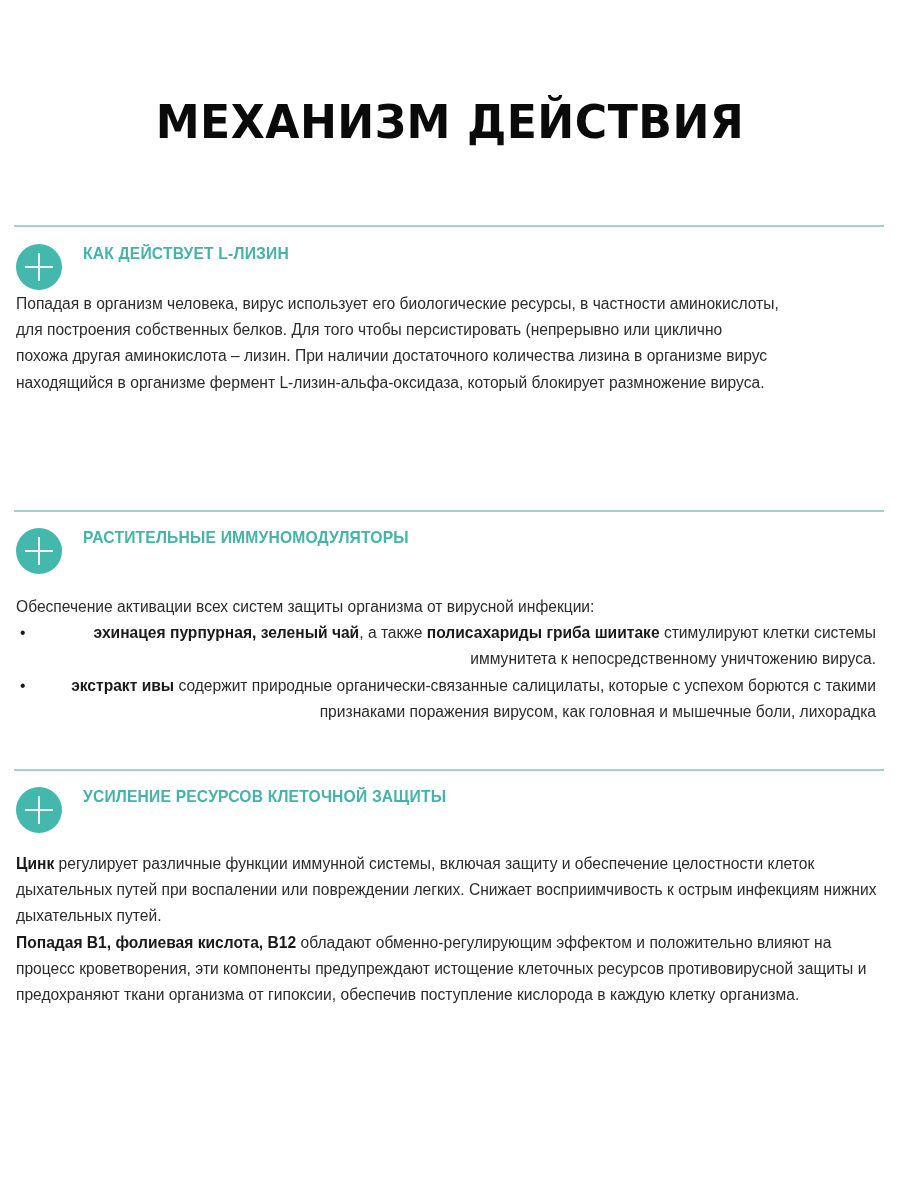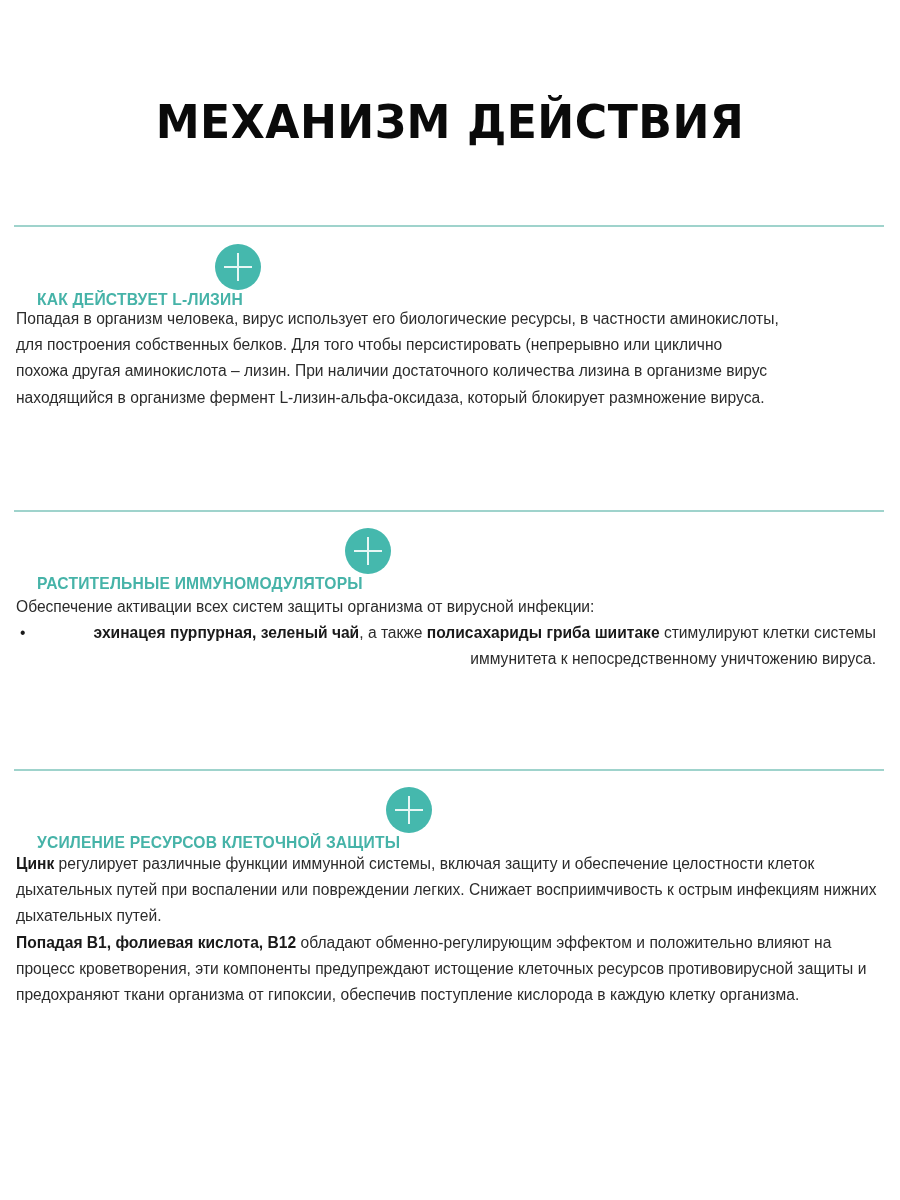--- a/index.html
+++ b/index.html
@@ -11,21 +11,21 @@
       position: absolute; left: 0; top: 95px; width: 900px; text-align: center;
       font-family: "DejaVu Sans", sans-serif; font-weight: bold;
       font-size: 46px; letter-spacing: 0.5px; color: #0a0a0a;
       transform: scaleX(0.96);
     }
     .divider {
       position: absolute; left: 14px; width: 870px; height: 2px;
       background: #9fd3cc;
     }
     .sec-head {
-      position: absolute; left: 16px; height: 46px; display: flex; align-items: flex-end; flex-direction: column;
+      position: absolute; left: 16px; height: 46px; display: flex; align-items: flex-start;
     }
     .plus {
       width: 46px; height: 46px; border-radius: 50%; background: #45b8ad;
       position: relative; flex: none;
     }
     .plus::before, .plus::after {
       content: ""; position: absolute; background: #e8f7f5;
     }
     .plus::before { left: 22px; top: 9px; width: 2px; height: 28px; }
     .plus::after { left: 9px; top: 22px; width: 28px; height: 2px; }
@@ -48,36 +48,37 @@
 </head>
 <body>
 
 <div class="title">МЕХАНИЗМ ДЕЙСТВИЯ</div>
 
 <div class="divider" style="top:225px"></div>
 <div class="sec-head" style="top:244px">
   <span class="plus"></span>
   <span class="sec-title">КАК ДЕЙСТВУЕТ L-ЛИЗИН</span>
 </div>
-<div class="body-text" style="top:306px">
+<div class="body-text" style="top:291px">
   <p>Попадая в организм человека, вирус использует его биологические ресурсы, в частности аминокислоты,</p>
   <p>для построения собственных белков. Для того чтобы персистировать (непрерывно или циклично</p>
   <p>похожа другая аминокислота – лизин. При наличии достаточного количества лизина в организме вирус</p>
   <p>находящийся в организме фермент L-лизин-альфа-оксидаза, который блокирует размножение вируса.</p>
 </div>
 
 <div class="divider" style="top:510px"></div>
 <div class="sec-head" style="top:528px">
   <span class="plus"></span>
   <span class="sec-title">РАСТИТЕЛЬНЫЕ ИММУНОМОДУЛЯТОРЫ</span>
 </div>
 <div class="body-text" style="top:594px; width:860px">
   <p>Обеспечение активации всех систем защиты организма от вирусной инфекции:</p>
   <ul class="bullets">
     <li><b>эхинацея пурпурная, зеленый чай</b><span>, а также </span><b>полисахариды гриба шиитаке</b><span> стимулируют клетки системы иммунитета к непосредственному уничтожению вируса.</span></li>
+    <li><b>экстракт ивы</b><span> содержит природные органически-связанные салицилаты, которые с успехом борются с такими признаками поражения вирусом, как головная и мышечные боли, лихорадка</span></li>
   </ul>
 </div>
 
 <div class="divider" style="top:769px"></div>
 <div class="sec-head" style="top:787px">
   <span class="plus"></span>
   <span class="sec-title">УСИЛЕНИЕ РЕСУРСОВ КЛЕТОЧНОЙ ЗАЩИТЫ</span>
 </div>
 <div class="body-text" style="top:851px; width:862px">
   <p><b>Цинк</b><span> регулирует различные функции иммунной системы, включая защиту и обеспечение целостности клеток дыхательных путей при воспалении или повреждении легких. Снижает восприимчивость к острым инфекциям нижних дыхательных путей.</span></p>

